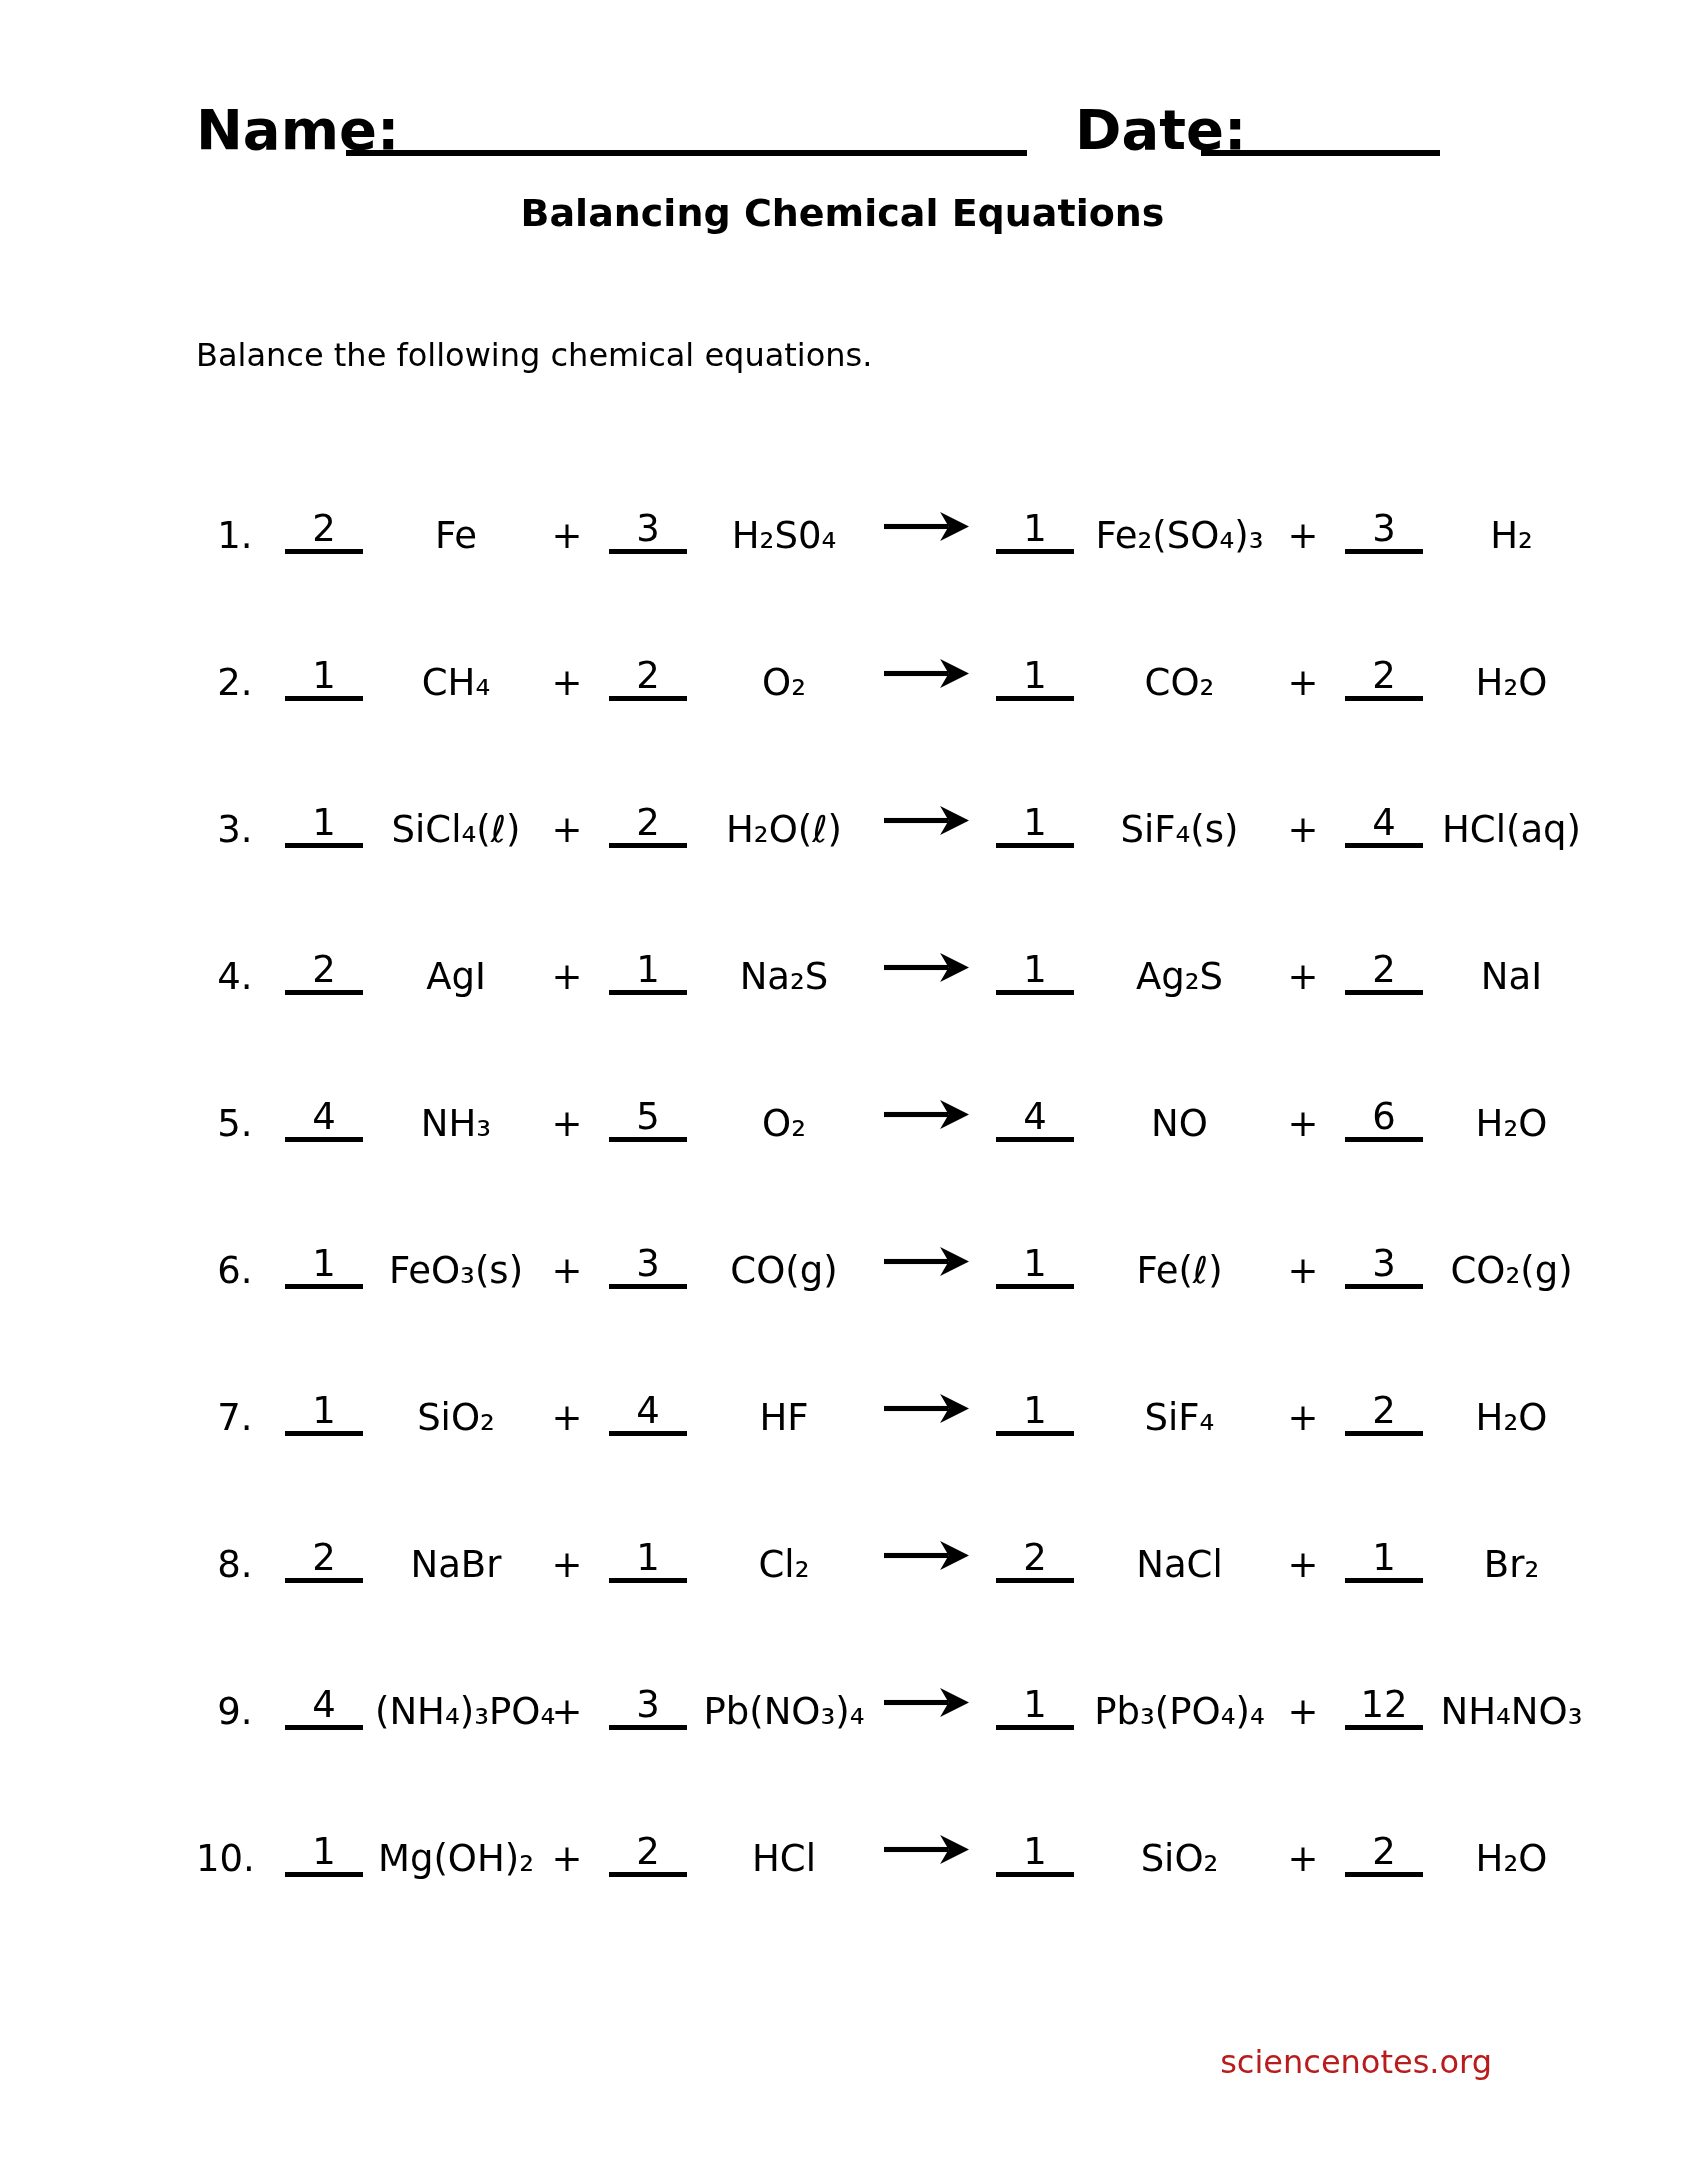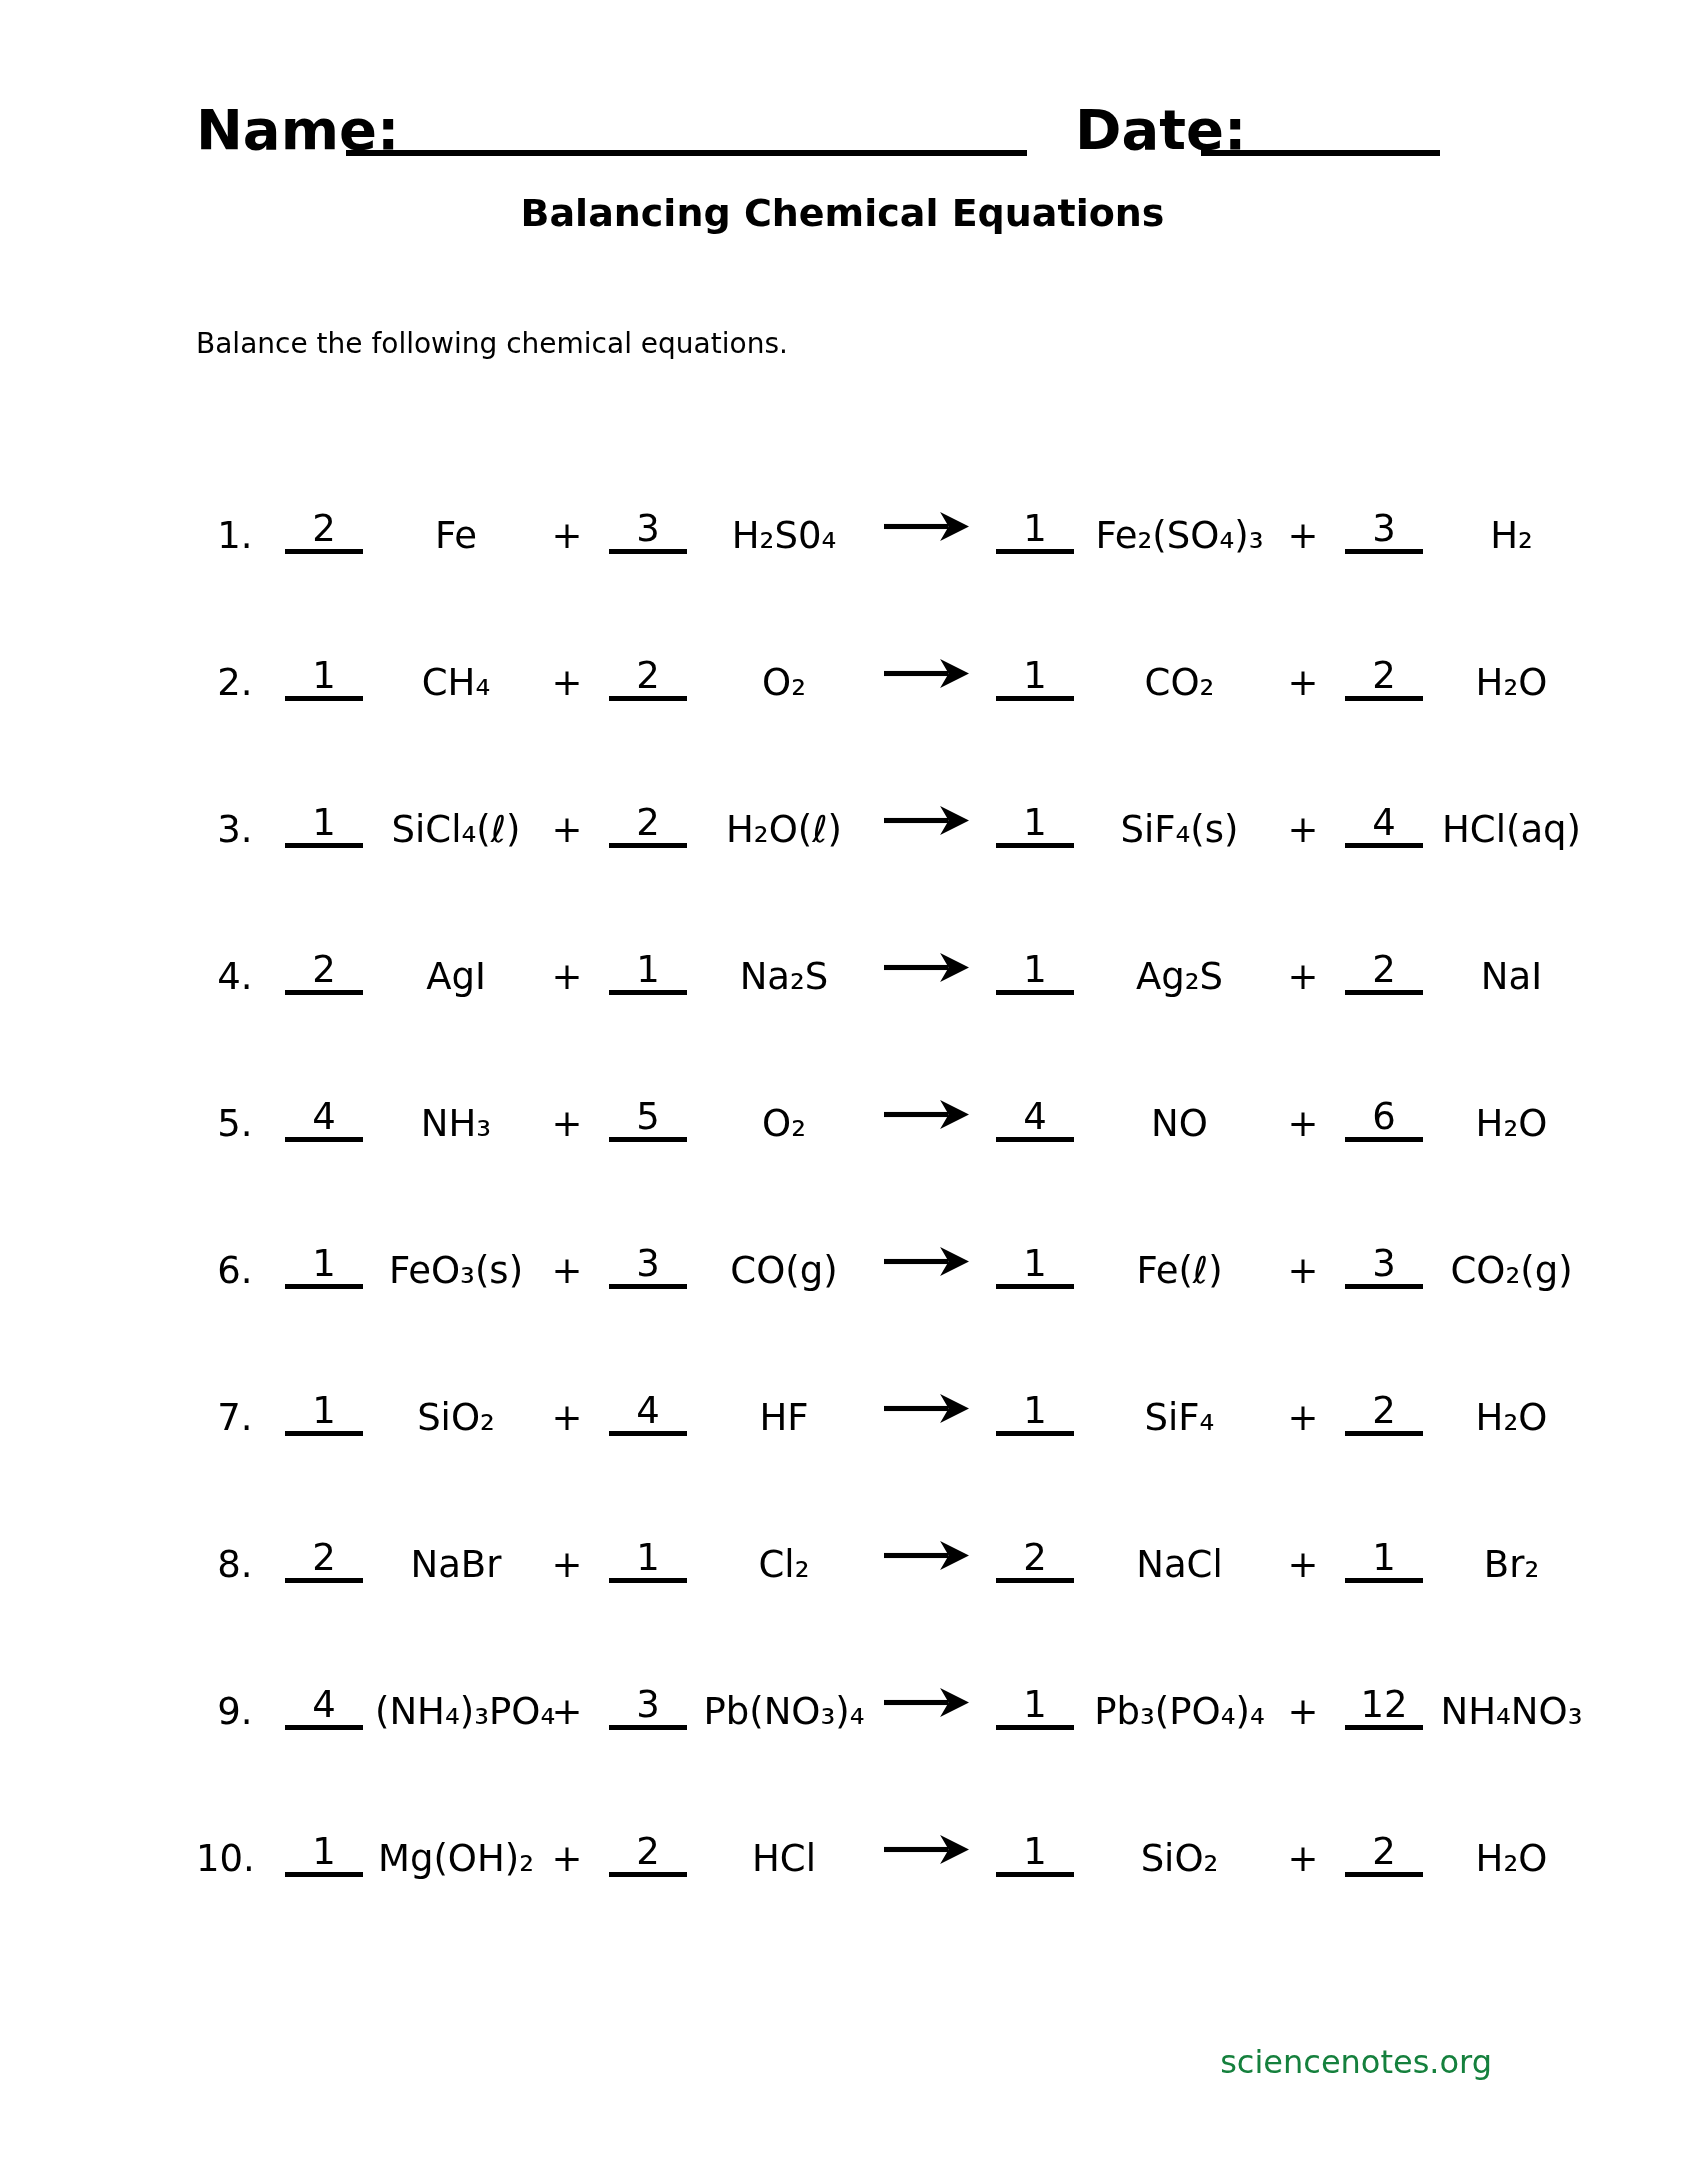--- a/index.html
+++ b/index.html
@@ -16,22 +16,22 @@
   .date-lbl { left:1075px; top:102px; }
   .line { position:absolute; border-bottom:6.8px solid #000; height:0; }
   .name-line { left:346px; top:150px; width:681px; }
   .date-line { left:1201px; top:150px; width:239px; }
   
   .title {
     position:absolute; top:191px; left:0; width:100%;
     text-align:center; font-size:38px; font-weight:bold; line-height:1.2;
   }
   .instruction {
-    position:absolute; top:327px; left:196px;
-    font-size:28px; line-height:1.2;
+    position:absolute; top:336px; left:196px;
+    font-size:32px; line-height:1.2;
   }
   
   .equations { position:absolute; top:407px; left:196px; width:1380px; }
   .eq-row {
     display:flex; align-items:flex-end; height:147px;
     font-size:37px; line-height:1; white-space:nowrap;
   }
   .cell { flex:none; text-align:center; }
   .num   { width:77px;  text-align:right; padding-right:20.4px; }
   .coeff { width:102px; display:flex; justify-content:center; }
@@ -46,21 +46,21 @@
   .plus { width:60px; }
   .arrow-cell {
     width:115px; display:flex; justify-content:center;
     align-items:flex-end; padding-bottom:12px;
   }
   .arrow-cell svg { display:block; }
   .arrow-cell .shaft, .arrow-cell .head { fill:#000; }
   
   .footer {
     position:absolute; top:2046px; right:193px;
-    font-size:32px; color:#15803d; line-height:1;
+    font-size:32px; color:#b91c1c; line-height:1;
   }
 </style>
 </head>
 <body>
 
 <span class="lbl name-lbl">Name:</span>
 <div class="line name-line"></div>
 <span class="lbl date-lbl">Date:</span>
 <div class="line date-line"></div>
 

